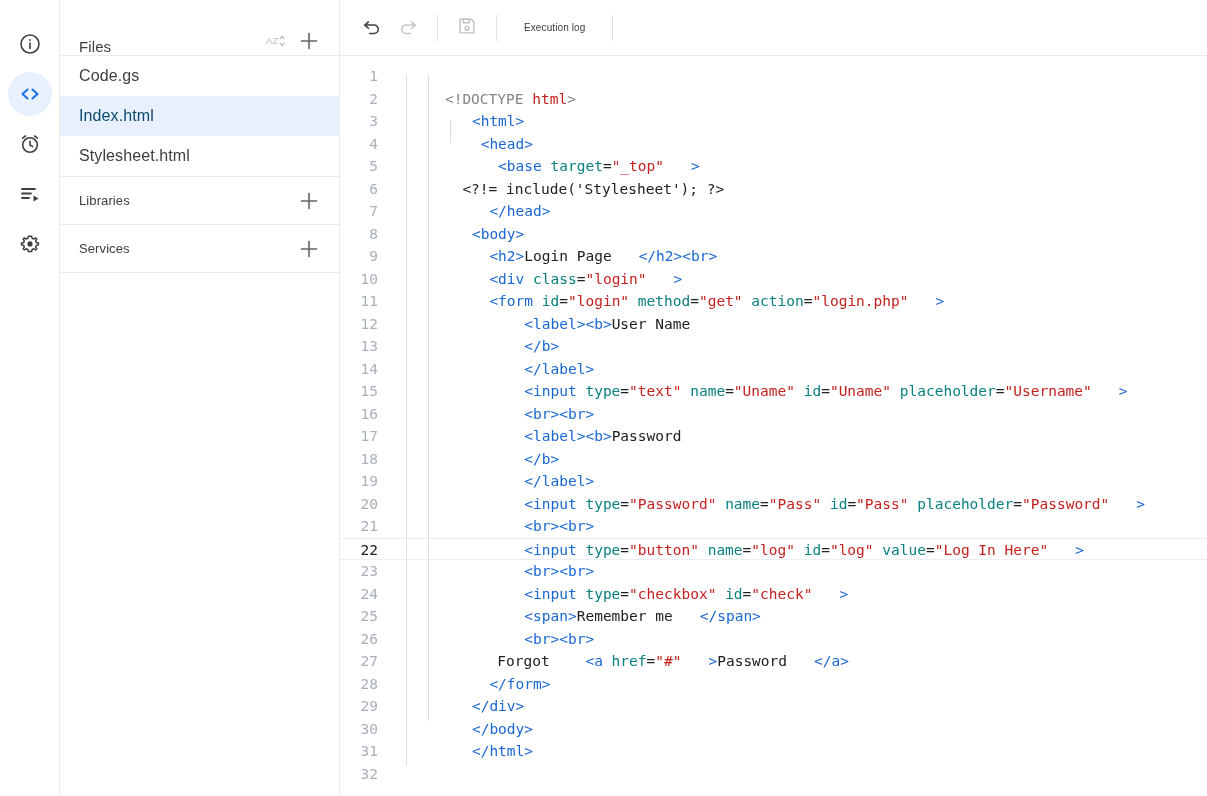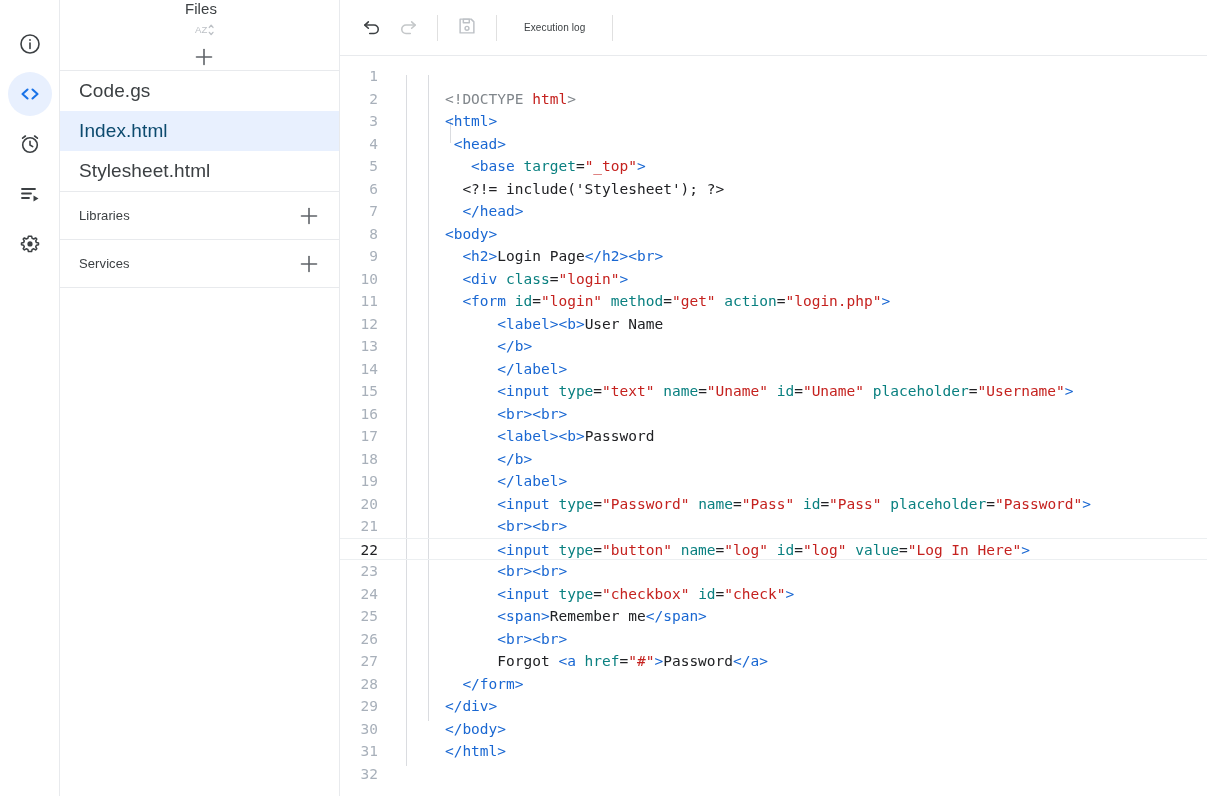--- a/index.html
+++ b/index.html
@@ -43,48 +43,47 @@
   .files-panel {
     width: 280px;
     min-width: 280px;
     height: 796px;
     background: #ffffff;
     border-right: 1px solid #e8eaed;
     display: flex;
     flex-direction: column;
   }
   .panel-header {
-    height: 71px;
-    display: flex;
-    align-items: center;
+    height: 56px;
+    display: flex;
+    align-items: flex-end;
     padding: 0 16px 0 19px;
     border-bottom: 1px solid #e8eaed;
     flex-shrink: 0;
-    flex-direction: column;
   }
   .panel-header .title {
     font-size: 15px;
     color: #3c4043;
     font-weight: 400;
     letter-spacing: .1px;
   }
   .panel-header .spacer { flex: 1; }
   .hdr-icon {
     width: 28px; height: 28px;
     display: flex; align-items: center; justify-content: center;
     cursor: pointer;
     margin-left: 6px;
   }
   .file-list { padding: 0; }
   .file-item {
     height: 40px;
     display: flex;
     align-items: center;
     padding-left: 19px;
-    font-size: 19px;
+    font-size: 16px;
     color: #3c4043;
     cursor: pointer;
     letter-spacing: .1px;
   }
   .file-item.selected {
     background: #e8f0fe;
     color: #0c4a6e;
   }
   .section-row {
     height: 48px;
@@ -183,21 +182,21 @@
     position: absolute;
     left: 0; top: 9px;
     pointer-events: none;
   }
   .guide {
     position: absolute;
     width: 1px;
     background: #dadce0;
   }
   
-  .t  { color: #1967d2; }   
+  .t  { color: #1967d2; margin-left: 27px; }   
   .a  { color: #0a8080; }   
   .v  { color: #c5221f; }   
   .g  { color: #80868b; }   
   .p  { color: #202124; }   
 </style>
 </head>
 <body>
 
 <div class="app">
 

